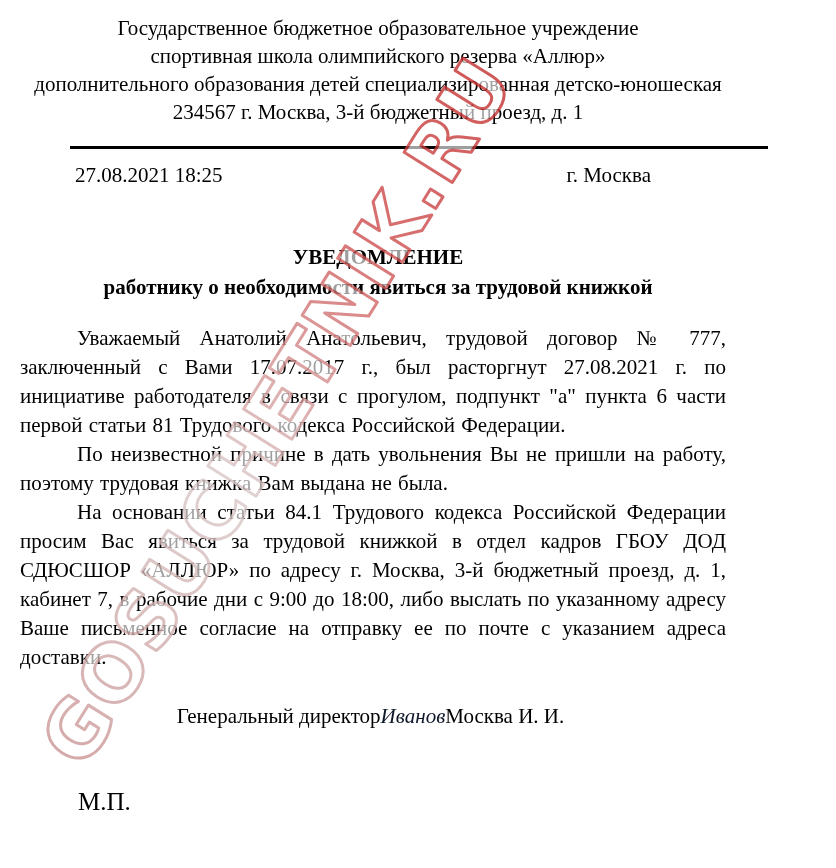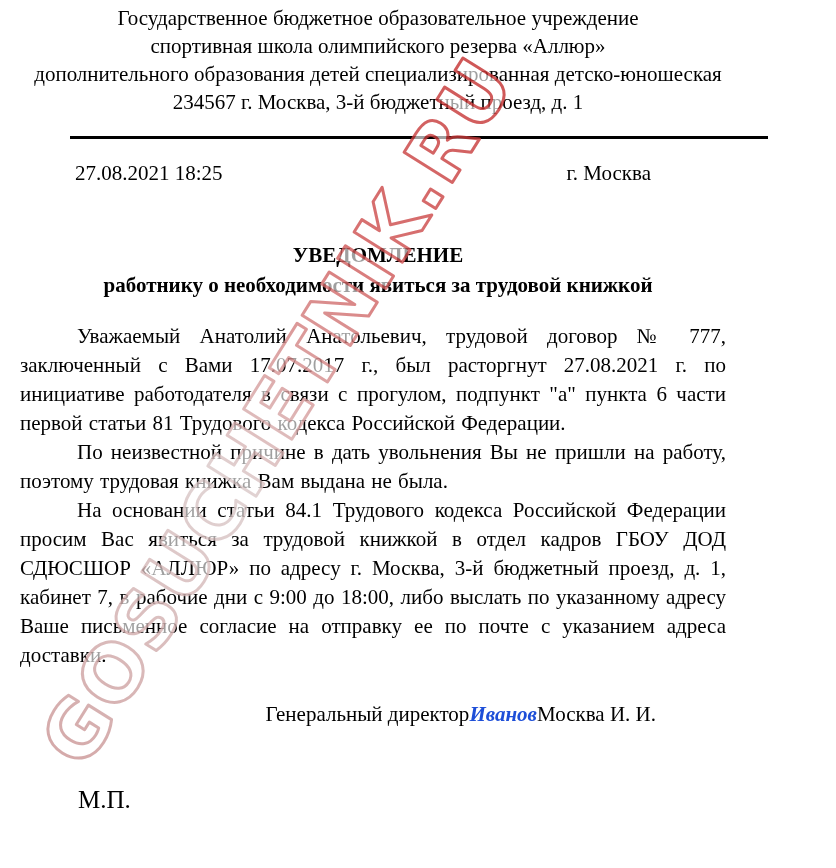--- a/index.html
+++ b/index.html
@@ -7,42 +7,42 @@
     width:836px;height:868px;
     background:#ffffff;
     font-family:"Liberation Serif","DejaVu Serif",serif;
     color:#000;
     position:relative;
     overflow:hidden;
   }
   .page{
     position:relative;
     width:756px;height:868px;
-    padding-top:4px;
+    padding-top:14px;
     box-sizing:border-box;
     z-index:1;
   }
   
   .org-header{
     text-align:center;
     font-size:21px;
     line-height:28px;
   }
   .rule{
     margin:20px 0 0 70px;
     width:698px;
     border:none;
     border-top:3px solid #000;
     height:0;
   }
   
   .date-row{
     display:flex;
     justify-content:space-between;
-    margin:20px 105px 0 75px;
+    margin:12px 105px 0 75px;
     font-size:21px;
     line-height:29px;
   }
   
   .title-block{
     margin-top:52px;
     text-align:center;
     font-size:21px;
     font-weight:bold;
     line-height:30px;
@@ -55,30 +55,29 @@
     text-align:justify;
   }
   .doc-body p{
     margin:0;
     text-indent:57px;
     word-spacing:1px;
   }
   
   .sig-row{
     display:flex;
-    justify-content:flex-end;
+    justify-content:center;
     align-items:baseline;
     margin:30px 100px 0 85px;
     font-size:21px;
     line-height:29px;
   }
   .autograph{
-    color:#1d4ed8;
+    color:#0f172a;
     font-style:italic;
-    font-weight:bold;
   }
   .stamp{
     margin:56px 0 0 78px;
     font-size:25px;
     line-height:29px;
   }
   
   .watermark-svg{
     position:absolute;
     left:0;top:0;

